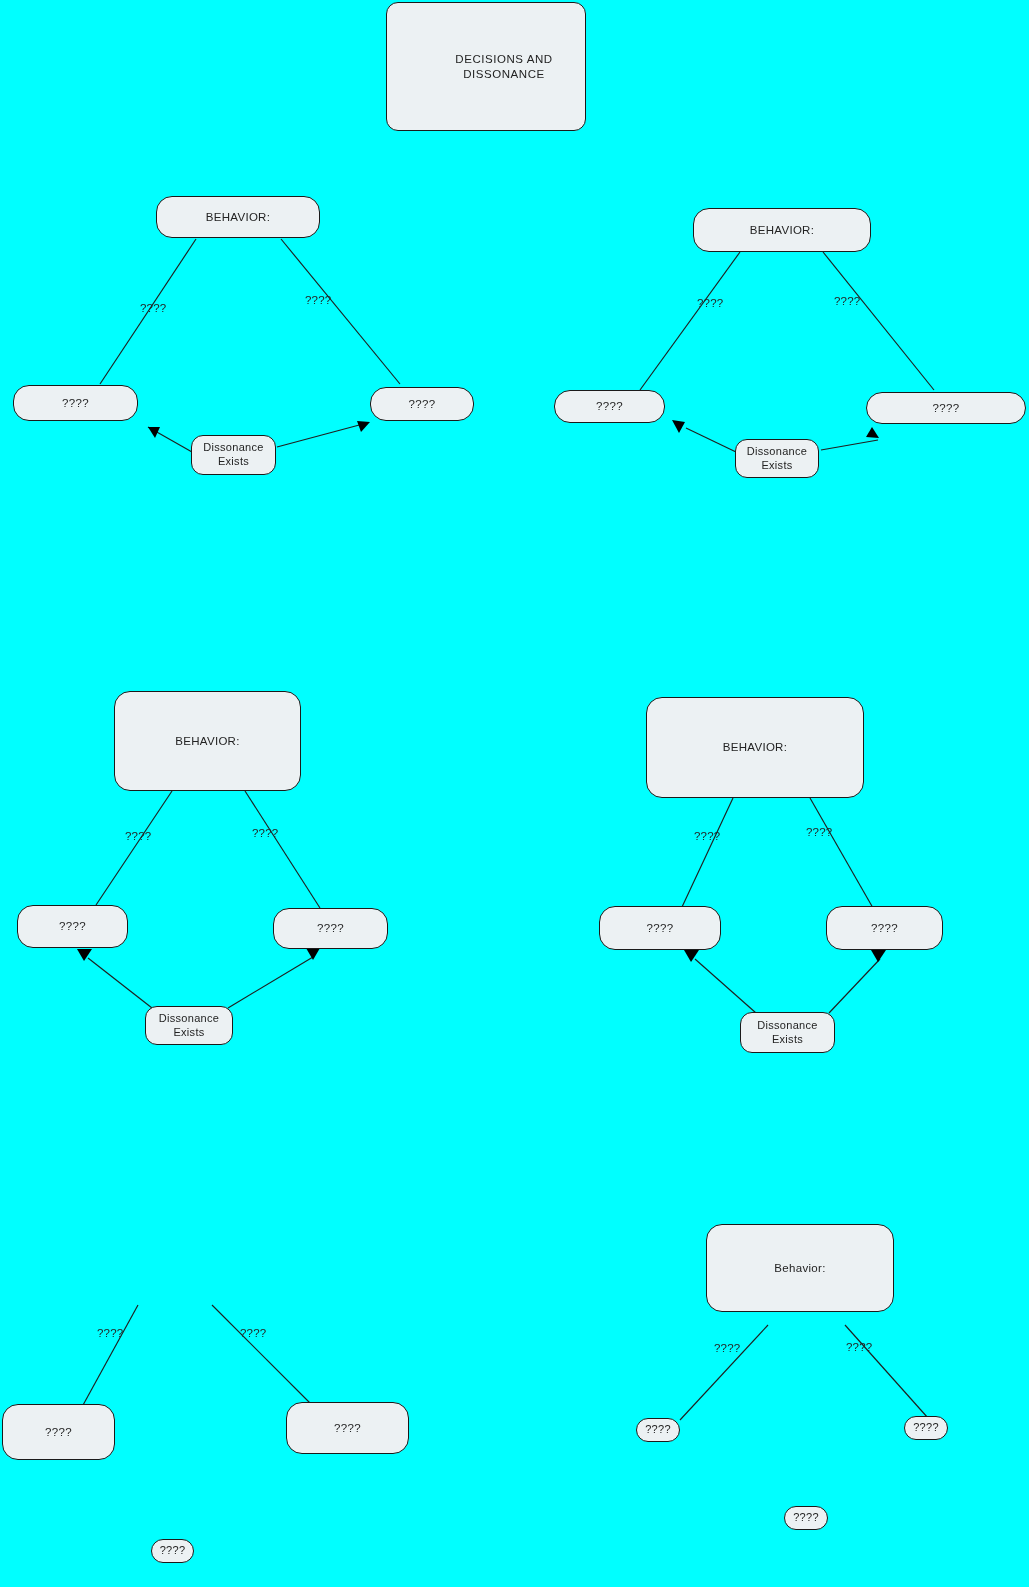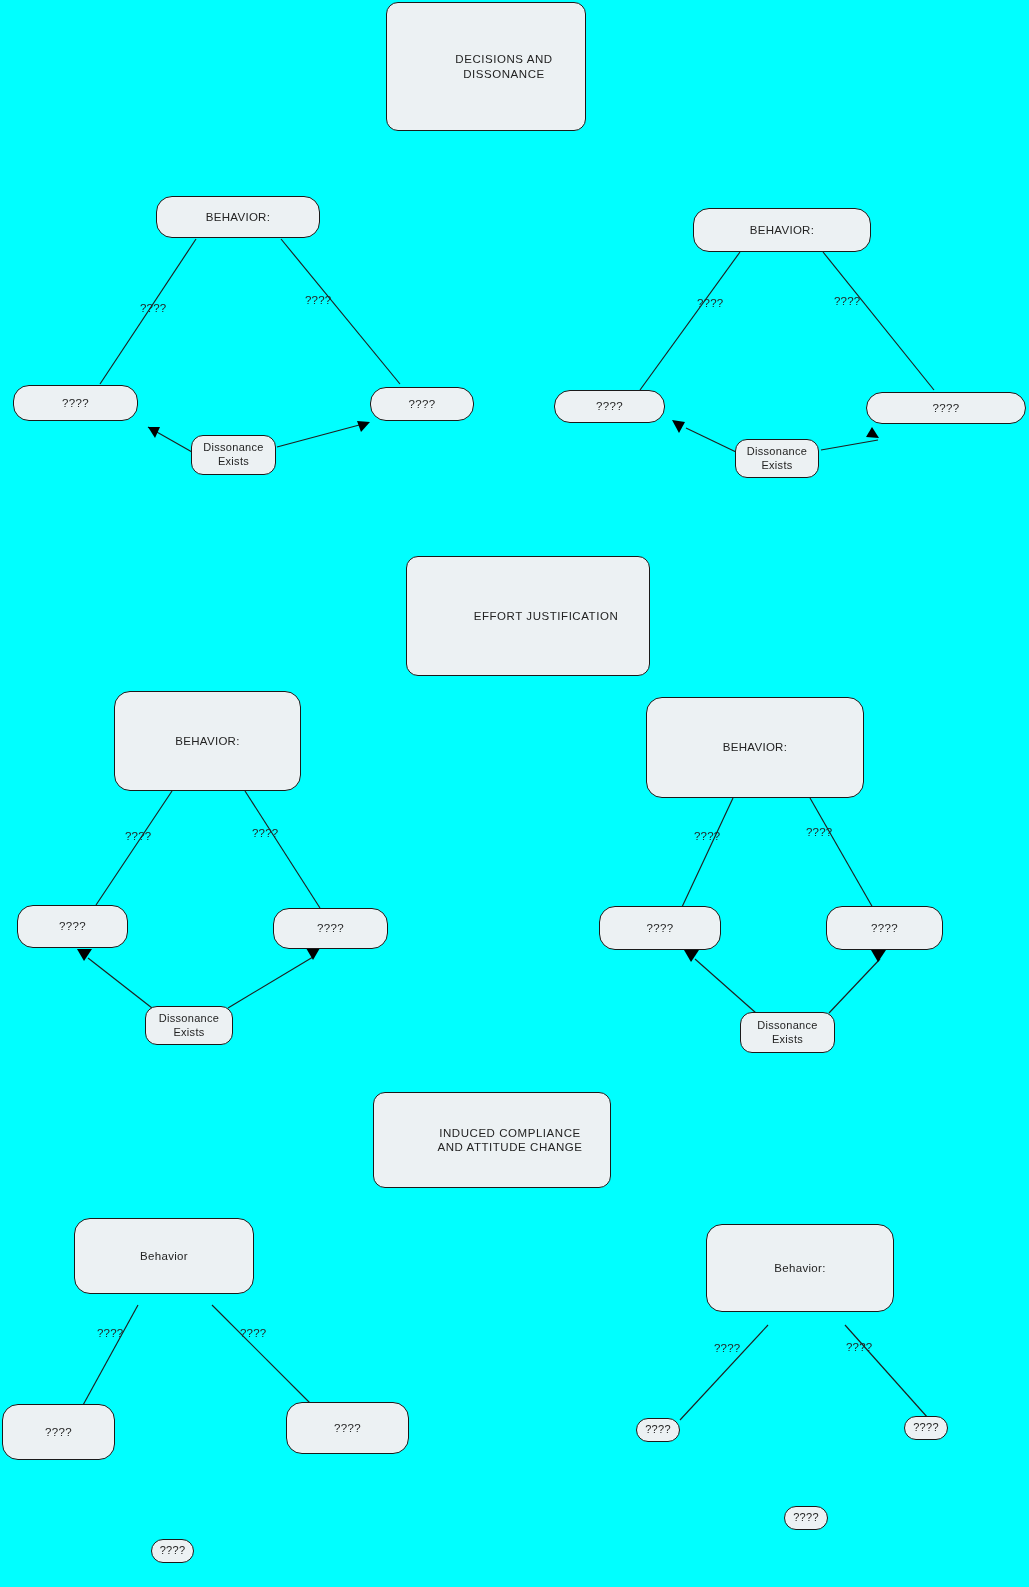--- a/index.html
+++ b/index.html
@@ -112,24 +112,21 @@
 
     <line x1="138" y1="1305" x2="77" y2="1416"></line>
     <line x1="212" y1="1305" x2="320" y2="1413"></line>
 
     <line x1="768" y1="1325" x2="680" y2="1420"></line>
     <line x1="845" y1="1325" x2="928" y2="1418"></line>
   </svg>
 
   <div class="node section-title" style="left:386px; top:2px; width:200px; height:129px;">DECISIONS AND DISSONANCE</div>
 
-  <div class="node section-title" style="left:406px; top:556px; width:244px; height:120px;">EFFORT JUSTIFICATION</div>
 
-  <div class="node section-title" style="left:373px; top:1092px; width:238px; height:96px;">INDUCED COMPLIANCE
-AND ATTITUDE  CHANGE</div>
 
   <div class="node" style="left:156px; top:196px; width:164px; height:42px;">BEHAVIOR:</div>
   <div class="edge-label" style="left:140px; top:302px;">????</div>
   <div class="edge-label" style="left:305px; top:294px;">????</div>
   <div class="node qmark" style="left:13px; top:385px; width:125px; height:36px;">????</div>
   <div class="node qmark" style="left:370px; top:387px; width:104px; height:34px;">????</div>
   <div class="node small" style="left:191px; top:435px; width:85px; height:40px;">Dissonance
 Exists</div>
 
   <div class="node" style="left:693px; top:208px; width:178px; height:44px;">BEHAVIOR:</div>
@@ -149,21 +146,20 @@
 Exists</div>
 
   <div class="node" style="left:646px; top:697px; width:218px; height:101px;">BEHAVIOR:</div>
   <div class="edge-label" style="left:694px; top:830px;">????</div>
   <div class="edge-label" style="left:806px; top:826px;">????</div>
   <div class="node qmark" style="left:599px; top:906px; width:122px; height:44px;">????</div>
   <div class="node qmark" style="left:826px; top:906px; width:117px; height:44px;">????</div>
   <div class="node small" style="left:740px; top:1012px; width:95px; height:41px;">Dissonance
 Exists</div>
 
-  <div class="node" style="left:74px; top:1218px; width:180px; height:76px;">Behavior</div>
   <div class="edge-label" style="left:97px; top:1327px;">????</div>
   <div class="edge-label" style="left:240px; top:1327px;">????</div>
   <div class="node qmark" style="left:2px; top:1404px; width:113px; height:56px;">????</div>
   <div class="node qmark" style="left:286px; top:1402px; width:123px; height:52px;">????</div>
 
   <div class="node" style="left:706px; top:1224px; width:188px; height:88px;">Behavior:</div>
   <div class="edge-label" style="left:714px; top:1342px;">????</div>
   <div class="edge-label" style="left:846px; top:1341px;">????</div>
   <div class="node small" style="left:636px; top:1418px; width:44px; height:24px;">????</div>
   <div class="node small" style="left:904px; top:1416px; width:44px; height:24px;">????</div>

